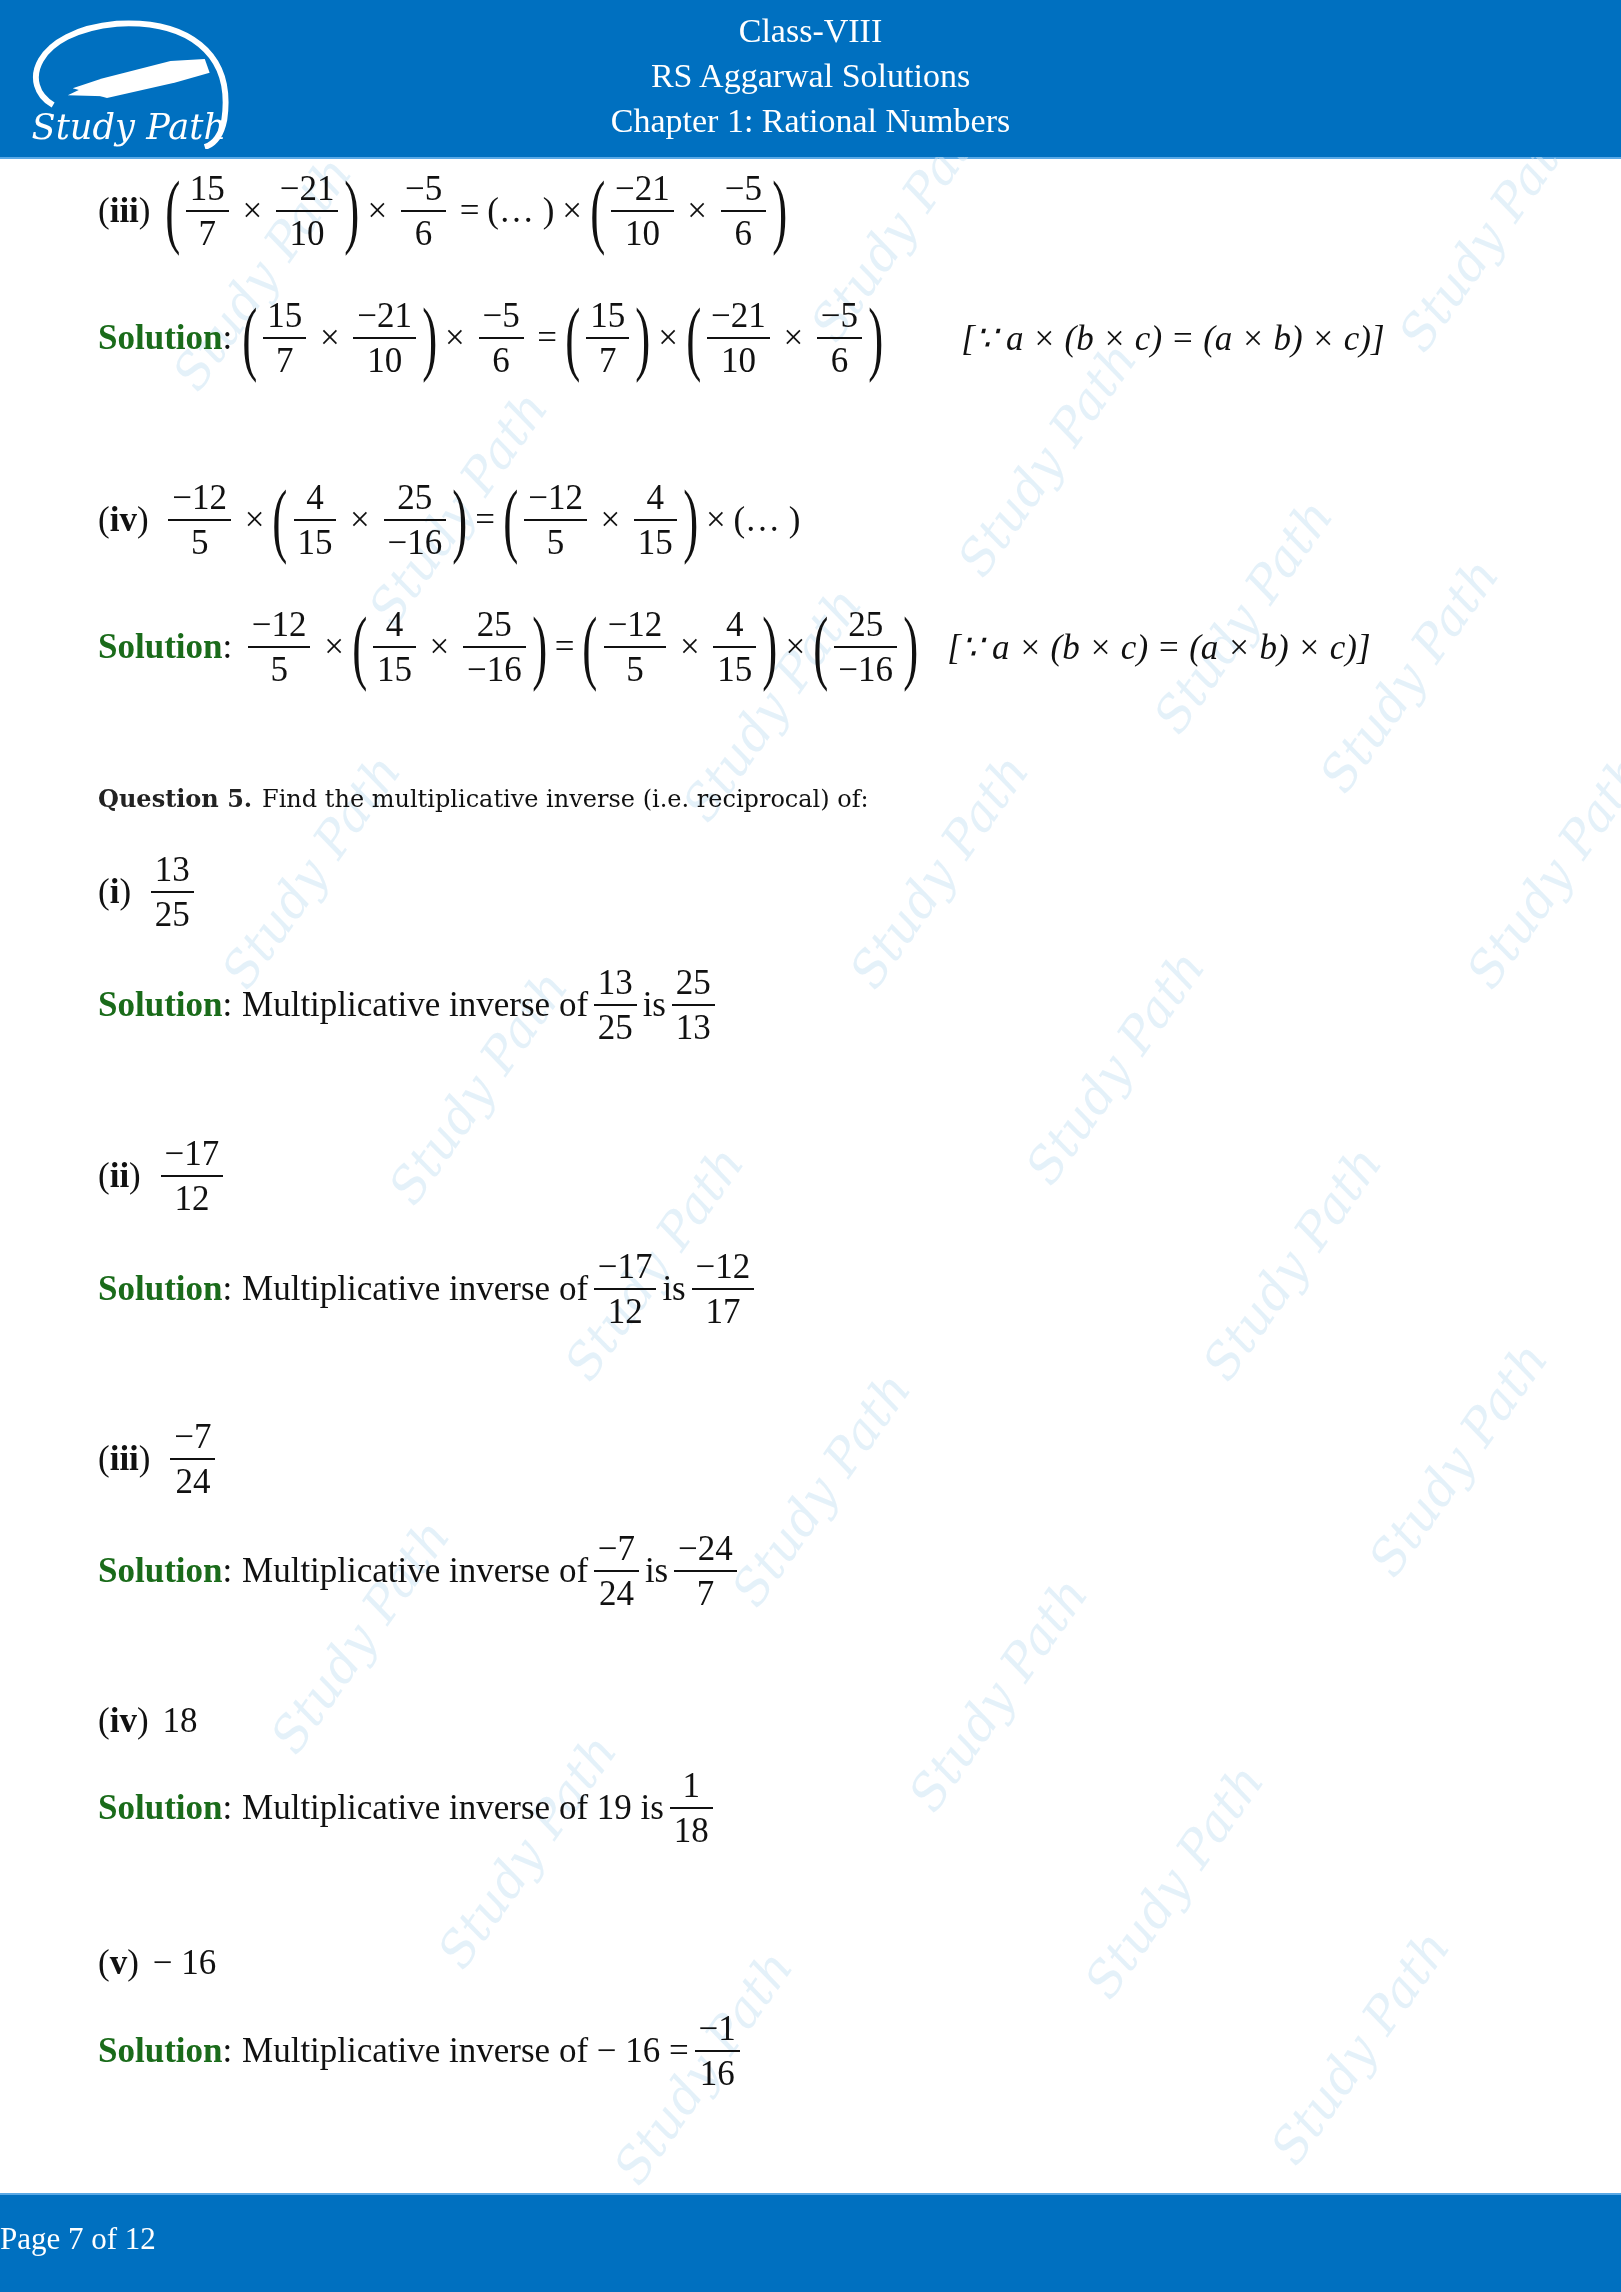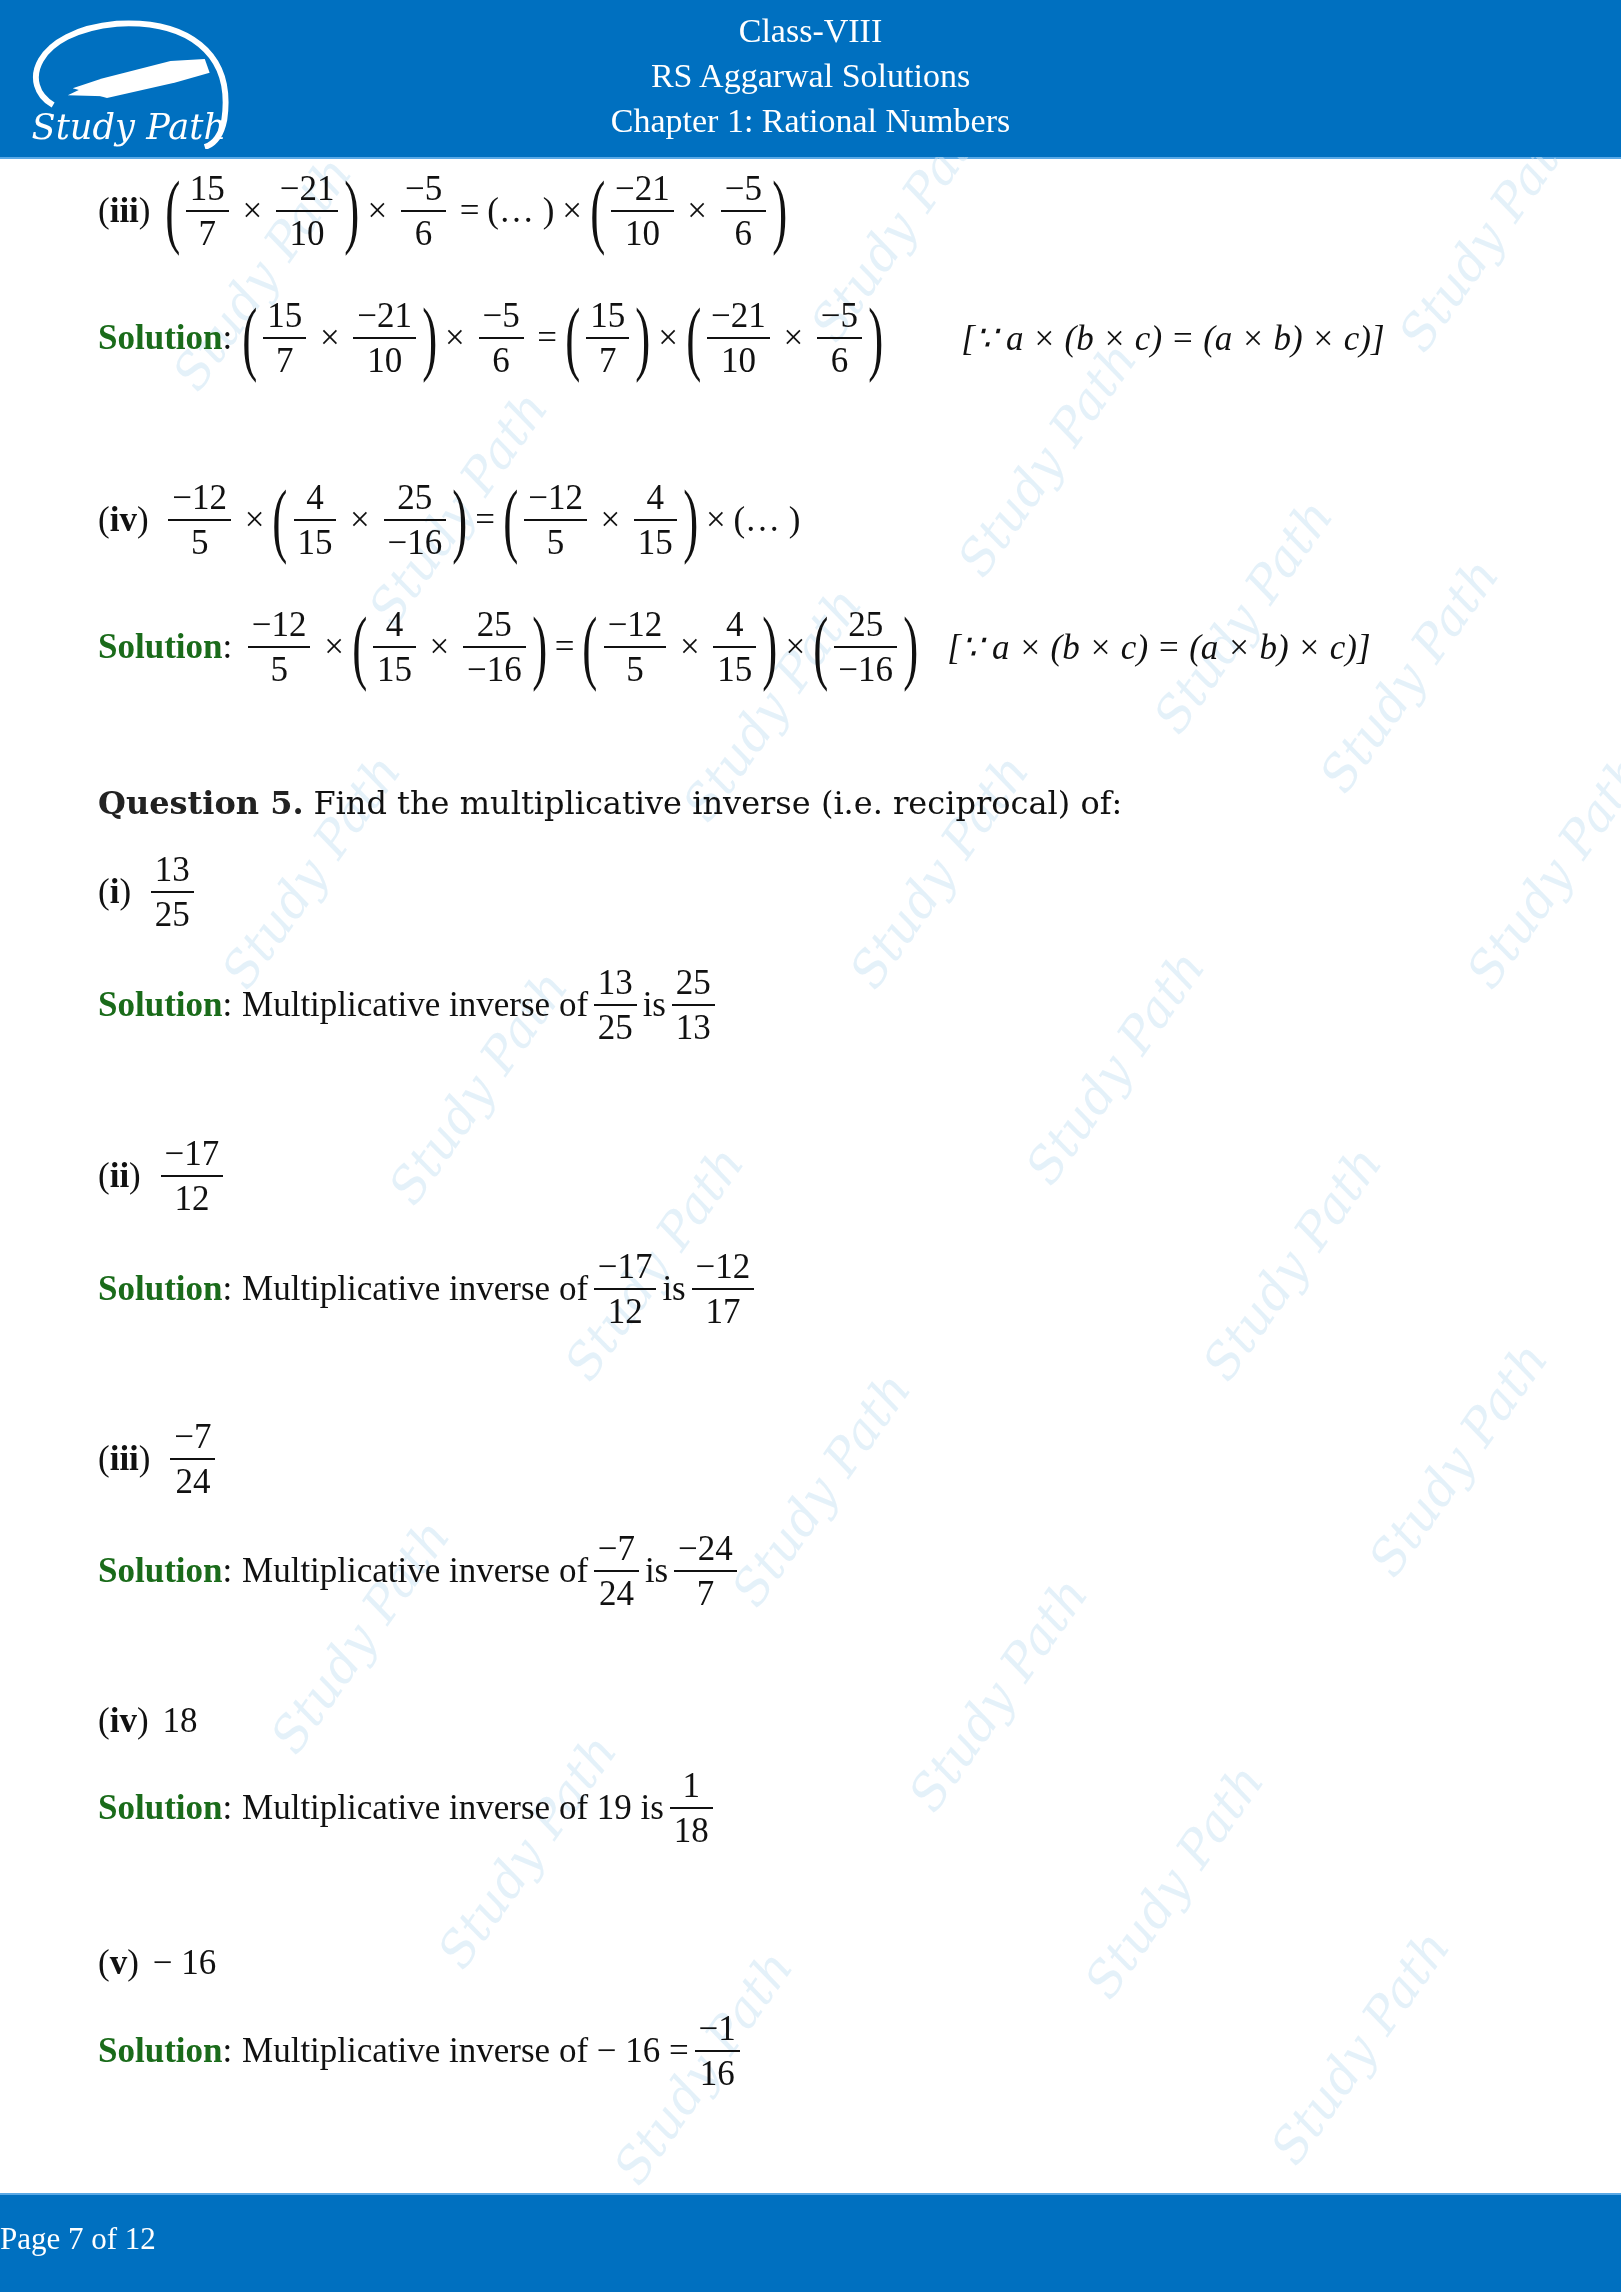--- a/index.html
+++ b/index.html
@@ -36,21 +36,21 @@
 
   .content { position:absolute; left:98px; top:157px; width:1451px; }
   .row {
     position:absolute; left:0; display:flex; align-items:center; white-space:nowrap;
     font-family:"Liberation Serif", serif; font-size:35px;
   }
   .lbl { font-weight:bold; margin-right:14px; }
   .lbl .p { font-weight:normal; }
   .sol { color:#1a6b1a; font-weight:bold; }
   .colon { margin-right:9.8px; }
-  .q5 { font-family:"DejaVu Serif", serif; font-size:32px; }
+  .q5 { font-family:"DejaVu Serif", serif; font-size:24px; }
   .q5 .qh { font-weight:bold; color:#222; margin-right:9.8px; }
 
   .frac { display:inline-flex; flex-direction:column; align-items:center; margin:0 5.9px; vertical-align:middle; }
   .frac .n, .frac .d { padding:0 3.9px; line-height:43px; font-size:35px; }
   .frac .bar { height:2px; background:#111; align-self:stretch; }
   .op { margin:0 7.8px; }
   .par { font-size:82px; font-weight:100; line-height:1; transform:scaleX(0.55); display:inline-block; margin:0 -5.9px; }
   .it { font-style:italic; }
   .gap { display:inline-block; }
 </style>

